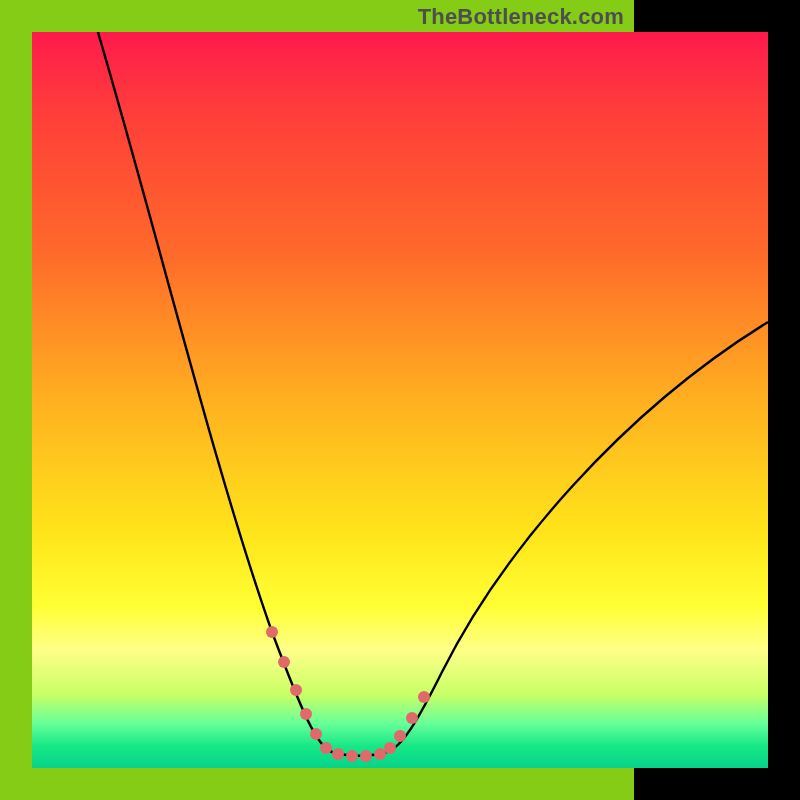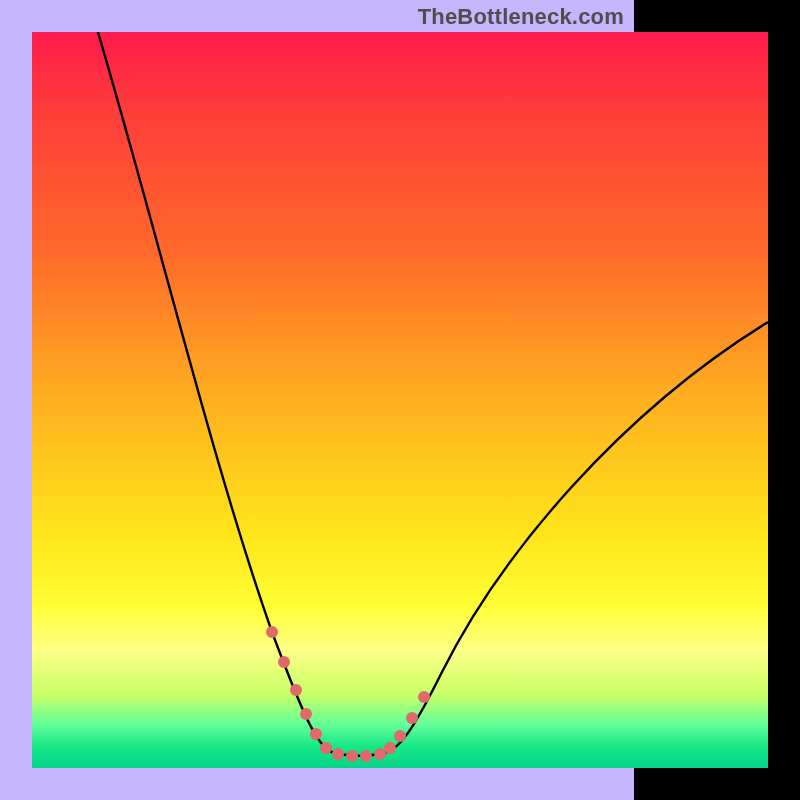--- a/index.html
+++ b/index.html
@@ -8,21 +8,21 @@
     width: 800px;
     height: 800px;
     background: #000;
     font-family: Arial, Helvetica, sans-serif;
     overflow: hidden;
   }
   .frame {
     position: relative;
     width: 634px;
     height: 800px;
-    background: #c4b5fd;
+    background: #84cc16;
   }
   .watermark {
     position: absolute;
     top: 4px;
     right: 10px;
     color: #4e4e4e;
     font-size: 22px;
     font-weight: 600;
     letter-spacing: 0.2px;
     z-index: 5;

